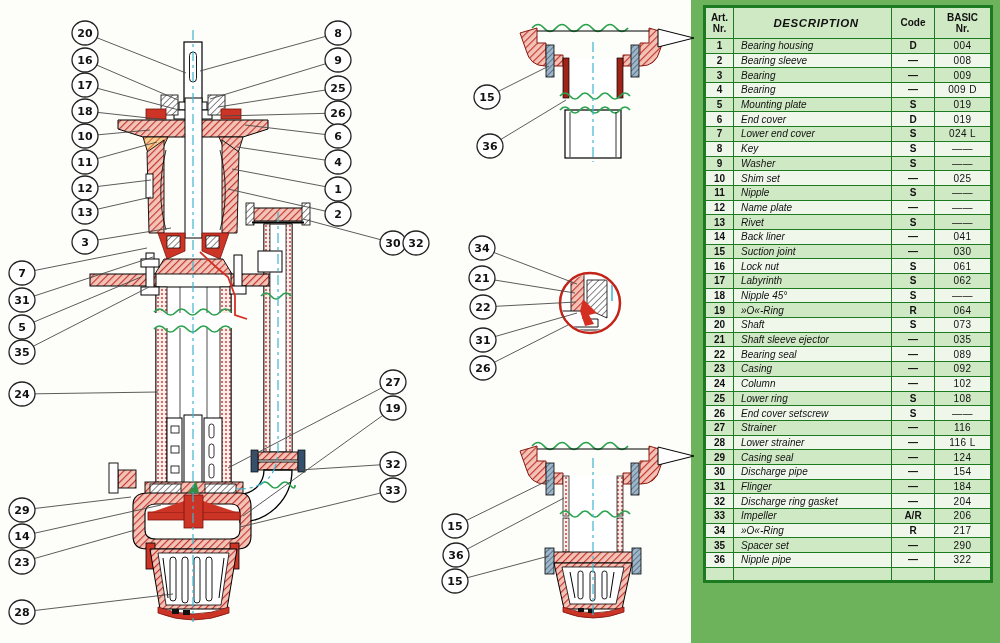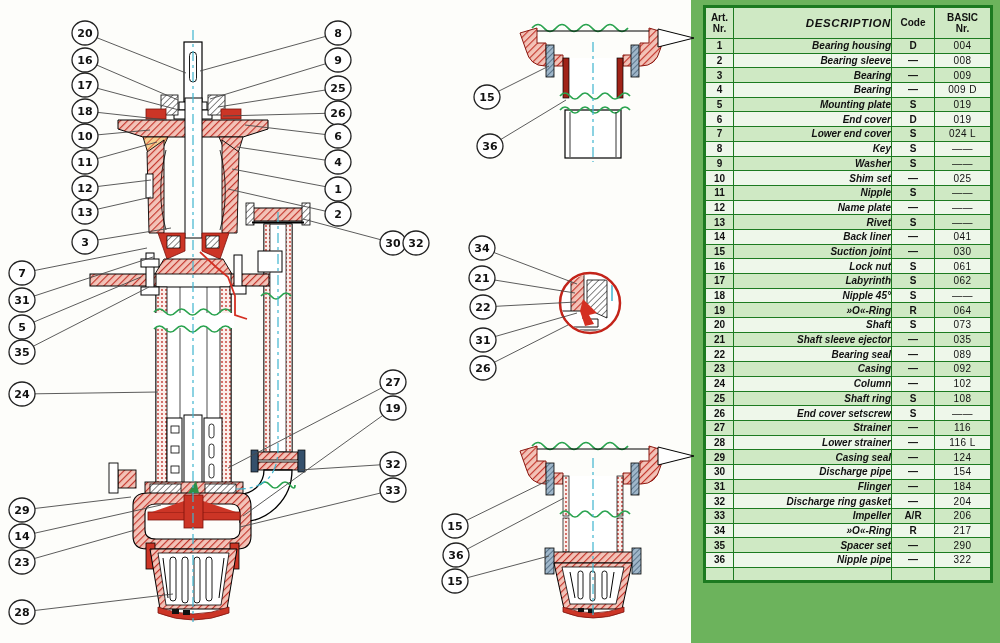--- a/index.html
+++ b/index.html
@@ -12,26 +12,26 @@
   .ldr{stroke:#4a4a4a;stroke-width:0.9;}
   .bln{fill:#fff;stroke:#222;stroke-width:1.3;}
   .bnum{font:bold 11px "DejaVu Sans",sans-serif;fill:#111;text-anchor:middle;}
 
   table.parts-table{position:absolute;left:703px;top:5px;width:287px;border-collapse:collapse;
     table-layout:fixed;background:#0369a1;border:3px solid #1c7a20;}
   .parts-table th,.parts-table td{border:1.6px solid #1c7a20;color:#111;overflow:hidden;
     white-space:nowrap;box-sizing:border-box;}
   .parts-table thead th{height:32px;font-size:10px;line-height:1.12;background:#cfe9c4;
     white-space:pre-line;font-weight:bold;padding:0;vertical-align:middle;}
-  .parts-table thead th.h-desc{font-size:11.5px;font-style:italic;text-align:right;padding-left:7px;letter-spacing:.6px;margin-left:23px;}
+  .parts-table thead th.h-desc{font-size:11.5px;font-style:italic;text-align:center;padding-left:7px;letter-spacing:.6px;margin-left:23px;}
   .parts-table tbody td{height:14.7px;font-size:10px;padding:0;text-align:center;vertical-align:middle;}
   .parts-table tbody tr.odd td{background:#cfe9c4;}
   .parts-table tbody tr.even td{background:#eef7ea;}
   .parts-table td.c-nr{font-weight:bold;}
-  .parts-table td.c-description{text-align:right;padding-left:7px;font-weight:bold;font-style:italic;}
+  .parts-table td.c-description{text-align:left;padding-left:7px;font-weight:normal;font-style:italic;}
   .parts-table td.c-code{font-weight:bold;}
   .parts-table td.c-basic{font-weight:normal;letter-spacing:.4px;}
 </style>
 </head>
 <body>
 
 <div class="stage">
   <div class="green-panel"></div>
 
   <svg class="diagram-svg" width="695" height="643" viewBox="0 0 695 643">
@@ -611,21 +611,21 @@
           <td class="c-basic">092</td>
         </tr>
         <tr class="even">
           <td class="c-nr">24</td>
           <td class="c-description">Column</td>
           <td class="c-code">—</td>
           <td class="c-basic">102</td>
         </tr>
         <tr class="odd">
           <td class="c-nr">25</td>
-          <td class="c-description">Shaft ring</td>
+          <td class="c-description">Lower ring</td>
           <td class="c-code">S</td>
           <td class="c-basic">108</td>
         </tr>
         <tr class="even">
           <td class="c-nr">26</td>
           <td class="c-description">End cover setscrew</td>
           <td class="c-code">S</td>
           <td class="c-basic">——</td>
         </tr>
         <tr class="odd">

